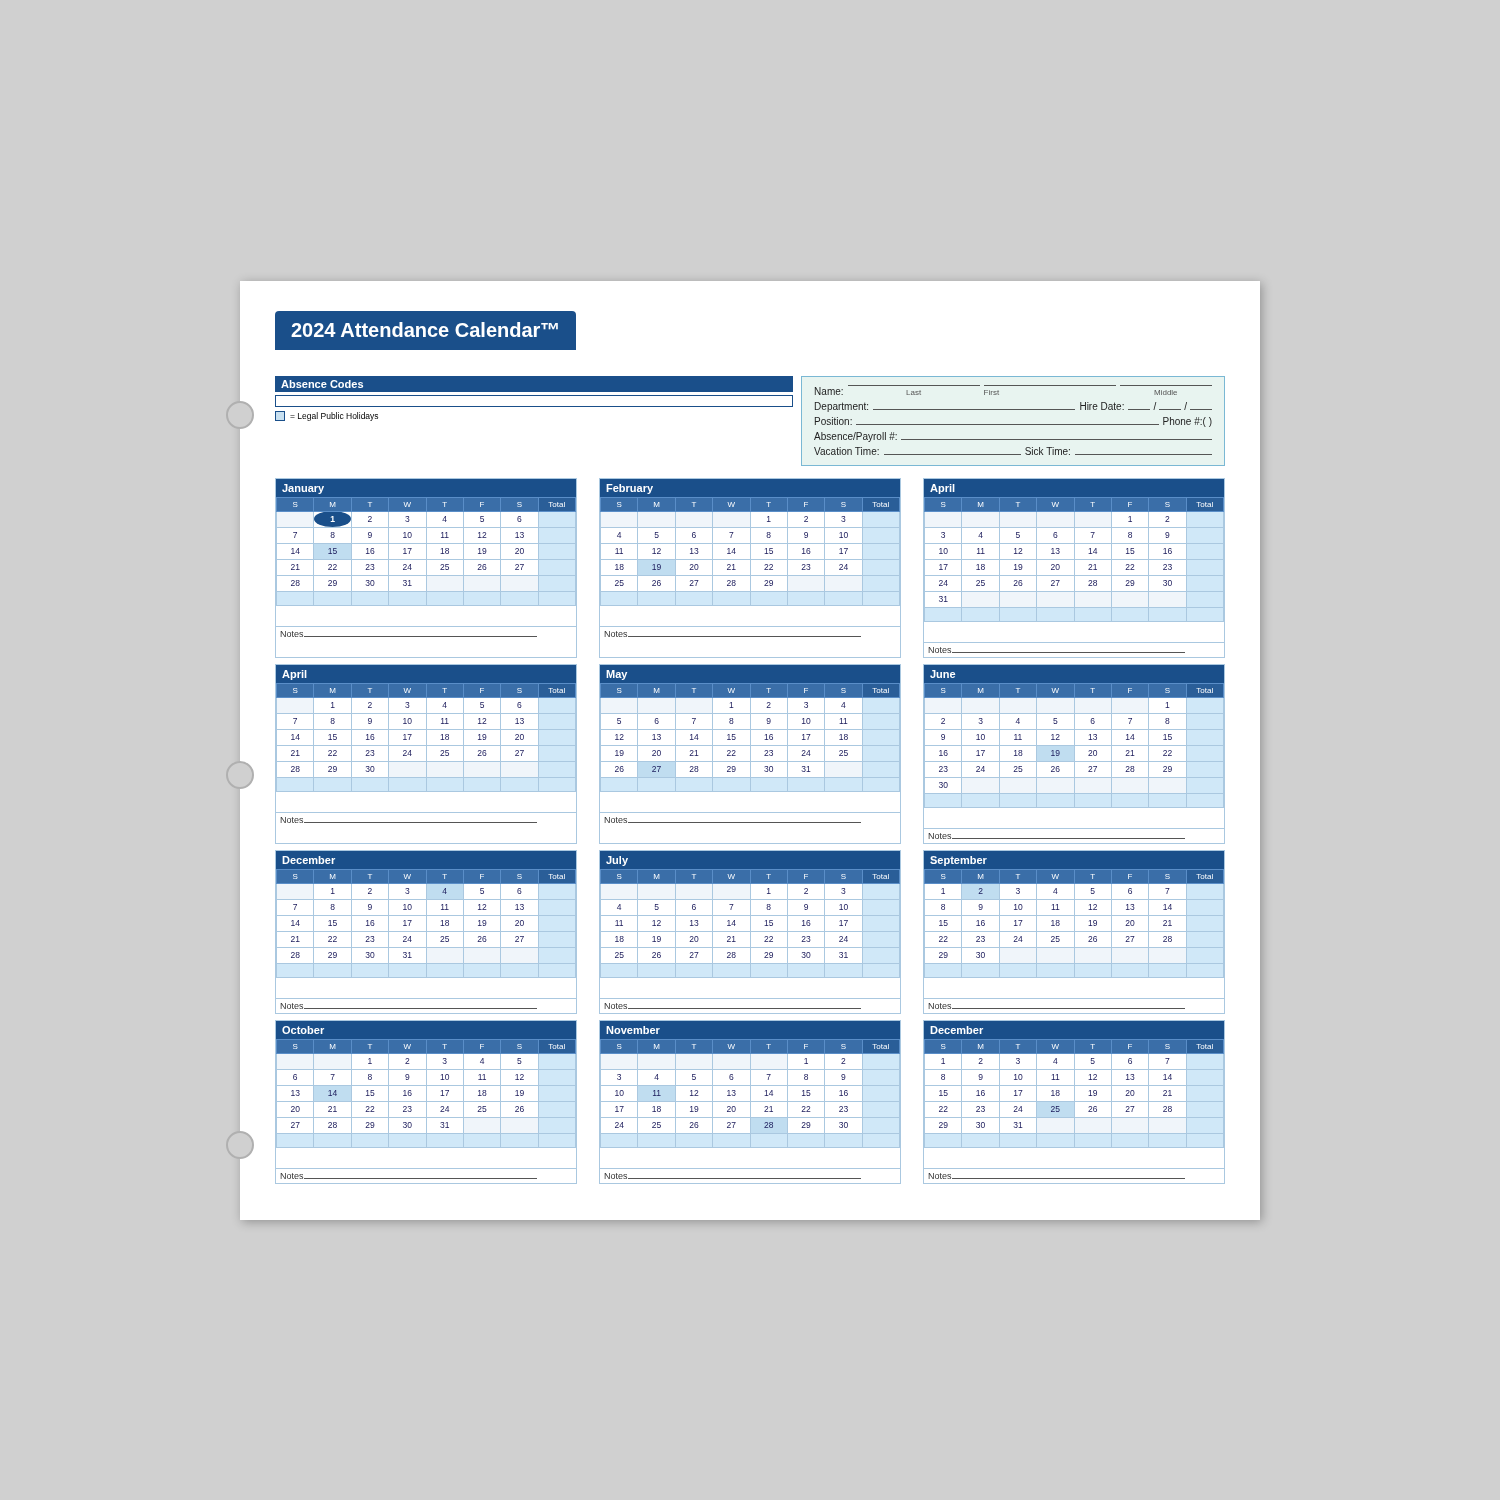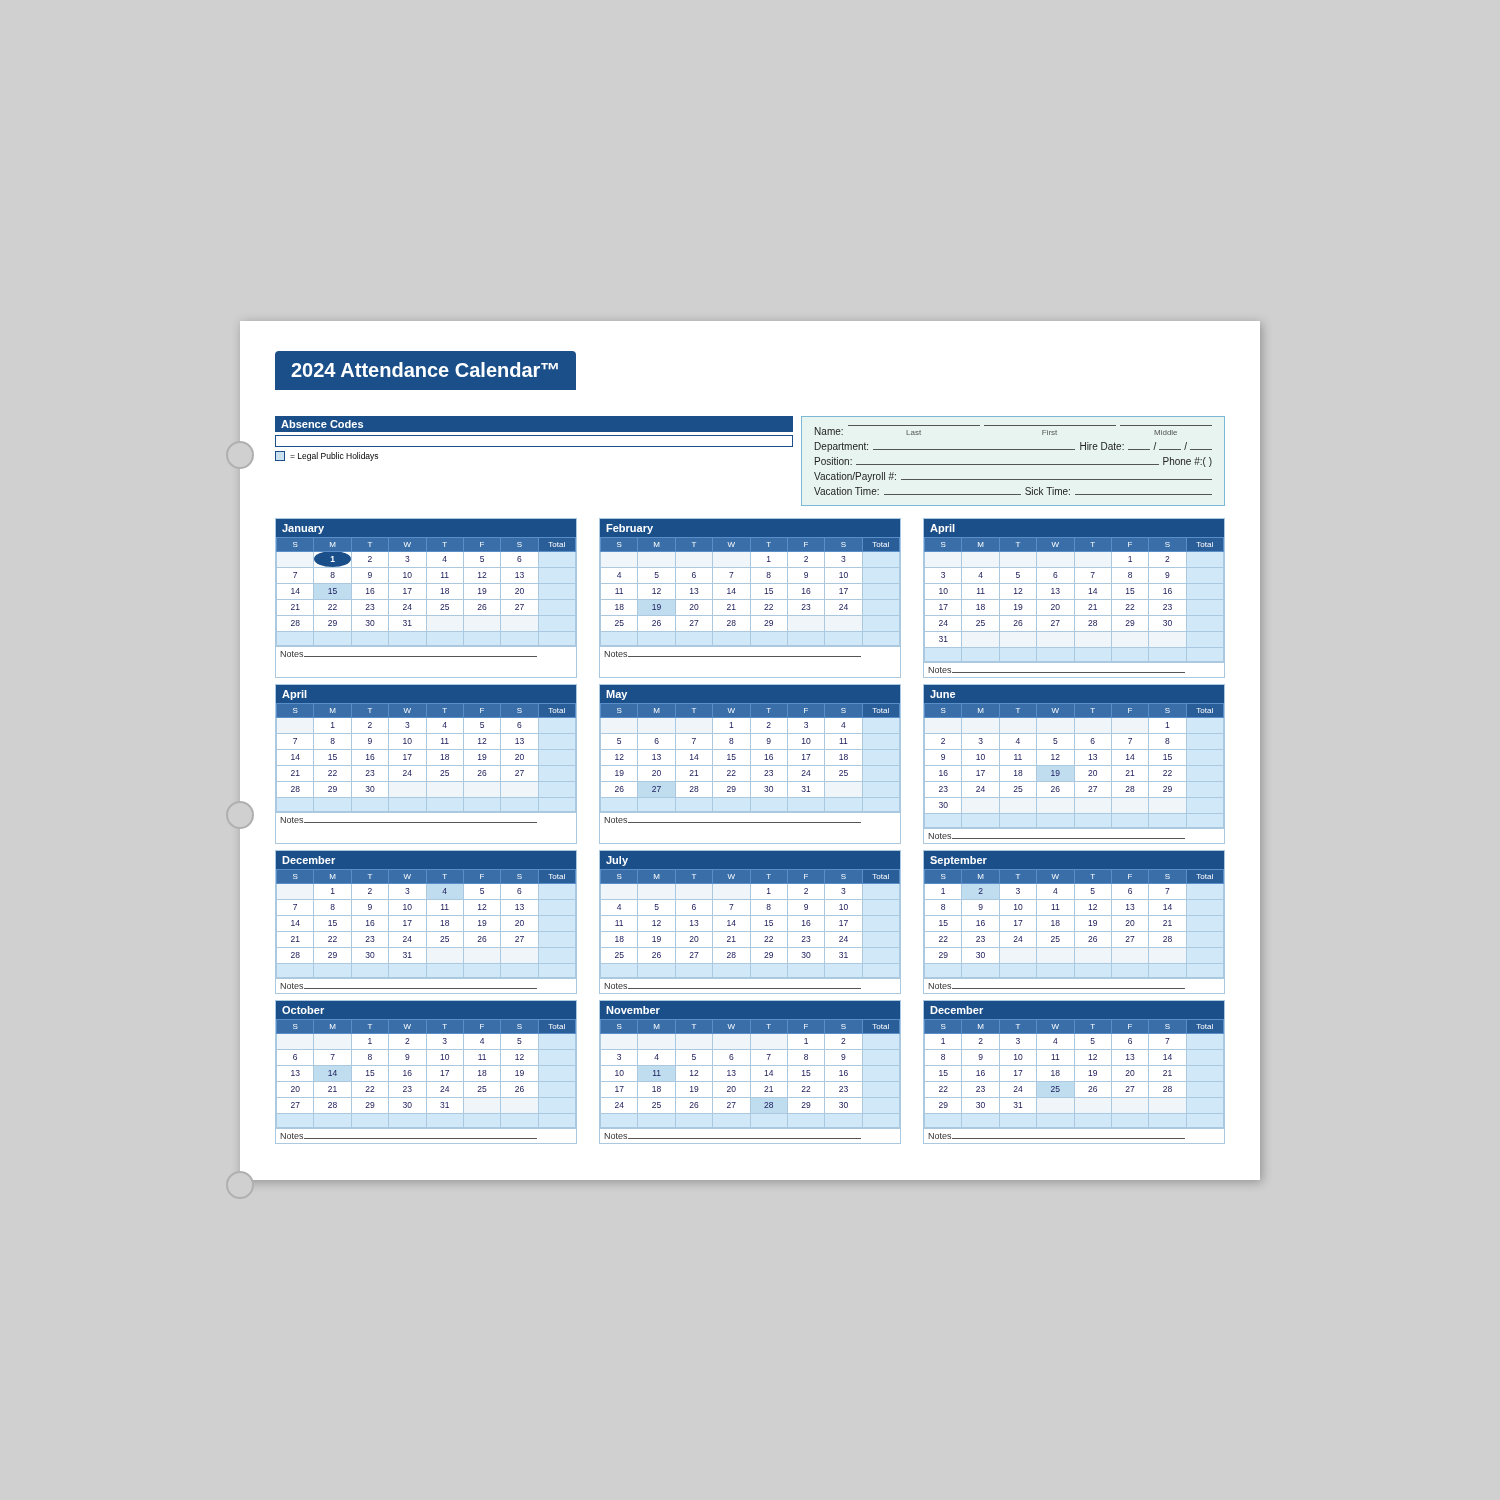--- a/index.html
+++ b/index.html
@@ -174,21 +174,21 @@
       background: #c0ddf0;
     }
     .cal-table td.empty {
       background: #f0f5fa;
     }
     .notes-line {
       font-size: 9px;
       color: #333;
       border-top: 1px solid #aac8e0;
       padding: 2px 4px;
-      margin-top: 0;
+      margin-top: 20px;
     }
     .notes-underline {
       border-bottom: 1px solid #555;
       display: inline-block;
       width: 80%;
     }
   </style>
 </head>
 <body>
 
@@ -217,21 +217,21 @@
     </div>
     <div class="top-right">
       <div class="info-section">
         <div class="info-row">
           <span class="info-label">Name:</span>
           <span style="display:flex;flex:1;gap:4px;">
             <span style="flex:1;text-align:center;">
               <span class="info-line" style="display:block;border-bottom:1px solid #555;"></span>
               <span class="info-sublabel">Last</span>
             </span>
-            <span style="flex:1;text-align:center;">
+            <span style="flex:1;">
               <span class="info-line" style="display:block;border-bottom:1px solid #555;"></span>
               <span class="info-sublabel">First</span>
             </span>
             <span style="flex:0.7;text-align:center;">
               <span class="info-line" style="display:block;border-bottom:1px solid #555;"></span>
               <span class="info-sublabel">Middle</span>
             </span>
           </span>
         </div>
         <div class="info-row">
@@ -243,21 +243,21 @@
             <span style="border-bottom:1px solid #555;width:22px;display:inline-block;"></span>/
             <span style="border-bottom:1px solid #555;width:22px;display:inline-block;"></span>
           </span>
         </div>
         <div class="info-row">
           <span class="info-label">Position:</span>
           <span class="info-line" style="flex:1;"></span>
           <span class="info-label">Phone #:(     )</span>
         </div>
         <div class="info-row">
-          <span class="info-label">Vacation/Payroll #:</span>
+          <span class="info-label">Absence/Payroll #:</span>
           <span class="info-line" style="flex:1;"></span>
         </div>
         <div class="info-row">
           <span class="info-label">Vacation Time:</span>
           <span class="info-line" style="width:80px;"></span>
           <span class="info-label">Sick Time:</span>
           <span class="info-line" style="width:60px;"></span>
         </div>
       </div>
     </div>

